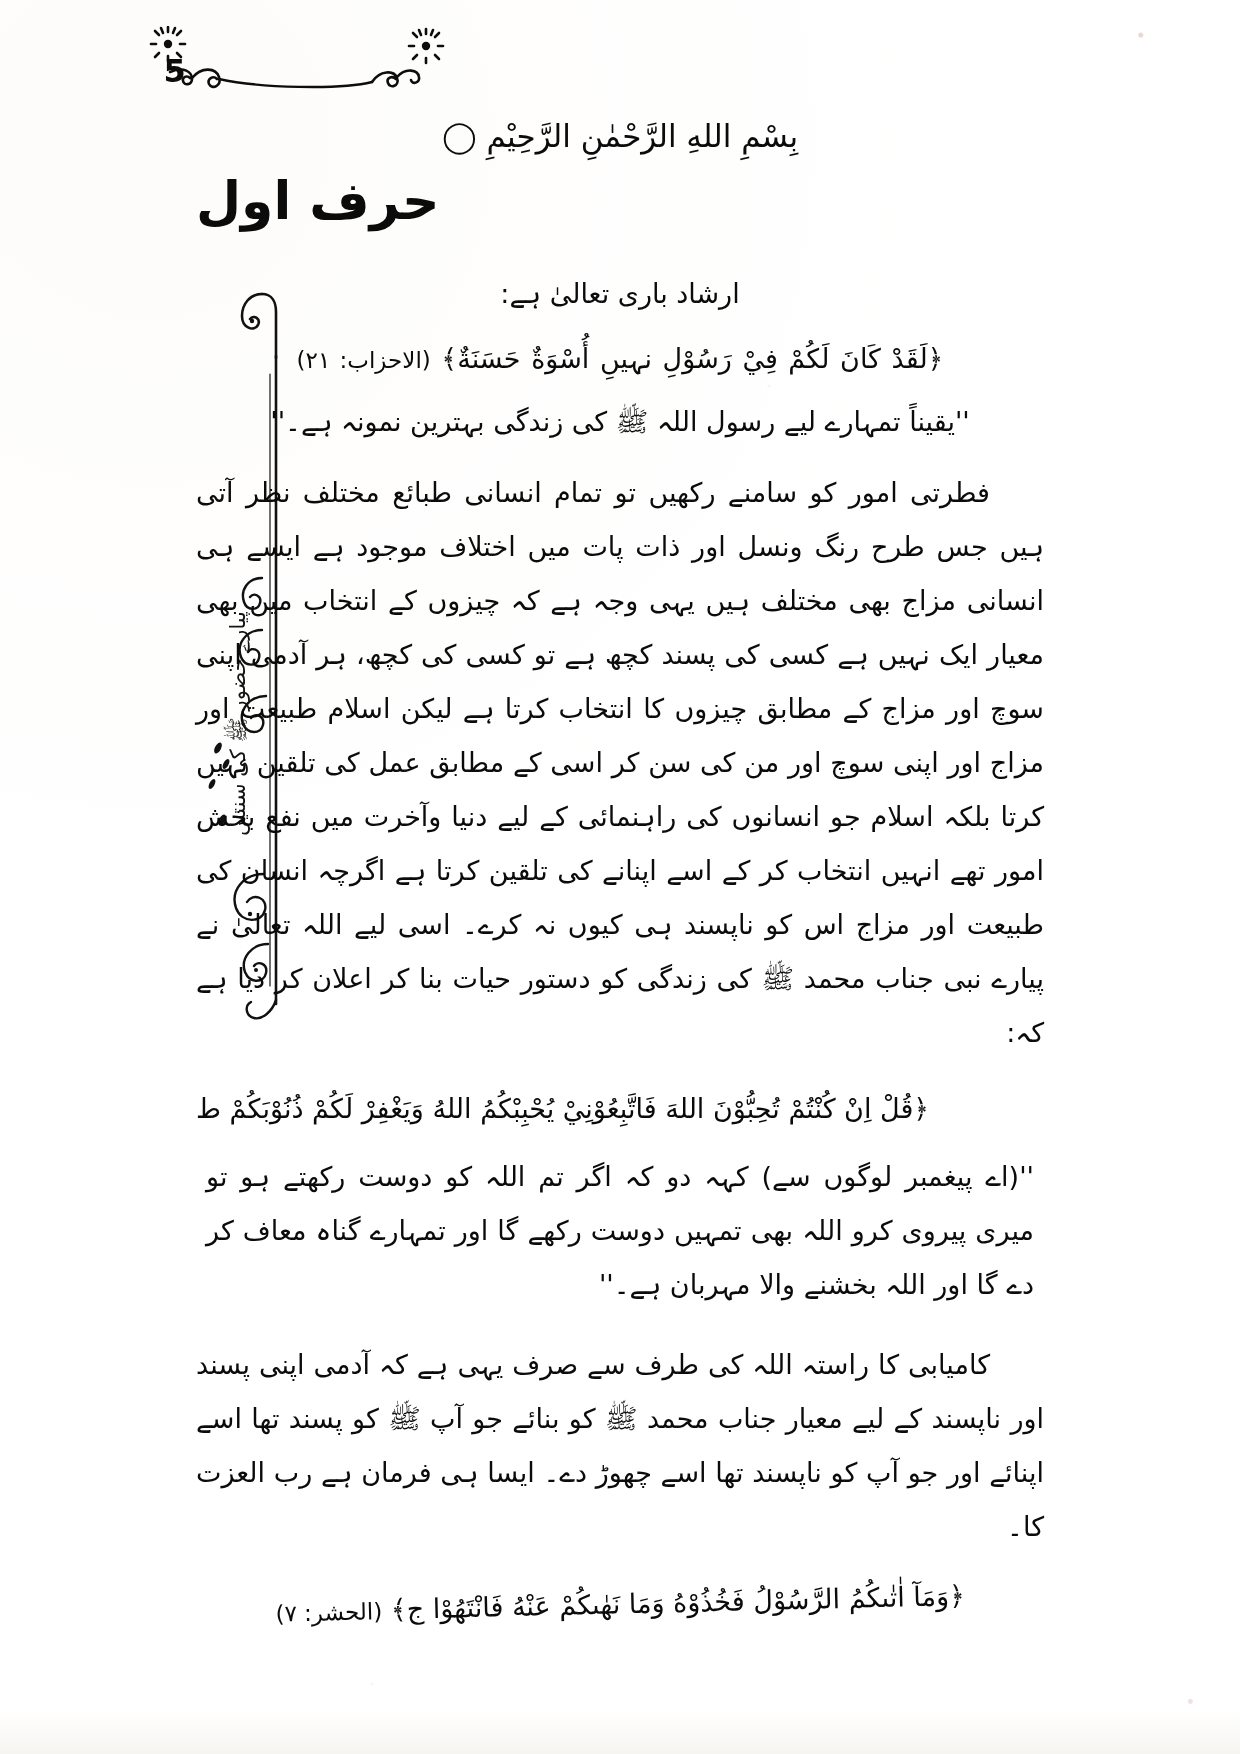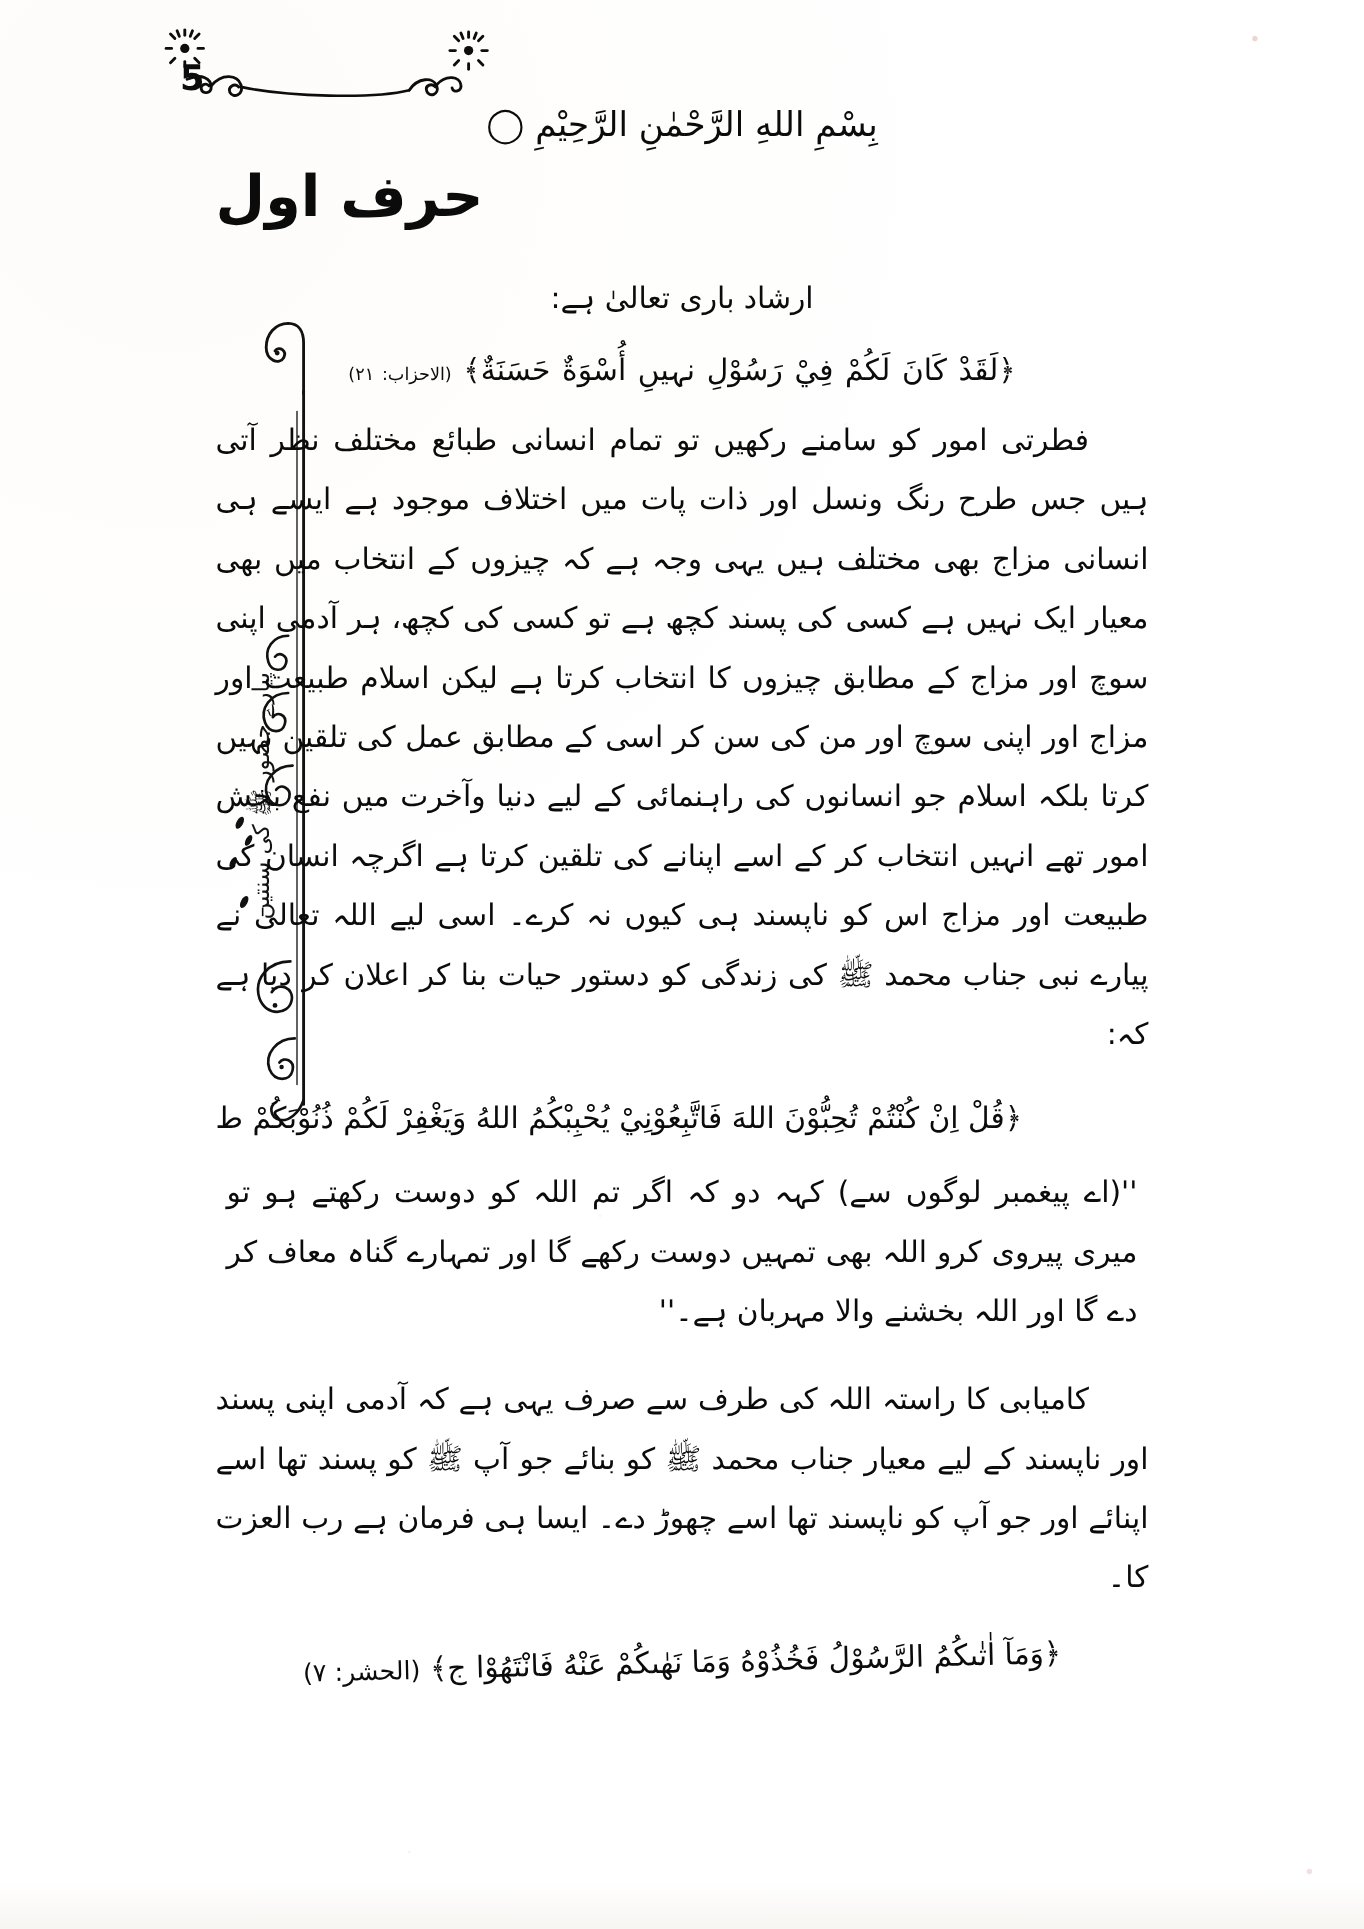--- a/index.html
+++ b/index.html
@@ -54,21 +54,21 @@
     transform:rotate(-90deg);
     transform-origin:center center;
     font-family:"DejaVu Sans","Liberation Sans",sans-serif;
     font-size:21px;color:#131313;white-space:nowrap;
     direction:rtl;
   }
 
   
   .content{
     position:absolute;
-    top:83px;left:196px;width:848px;
+    top:105px;left:196px;width:848px;
     direction:rtl;text-align:right;
     color:#0b0b0b;
   }
 
   .bismillah{
     text-align:center;
     font-size:31px;
     line-height:1.5;
     margin:8px 0 6px 0;
     letter-spacing:0px;
@@ -89,21 +89,21 @@
   }
 
   .ayah{
     text-align:center;
     font-size:27px;
     line-height:1.95;
     margin:10px 0 10px 0;
     word-spacing:2px;
   }
   .ayah .ref{
-    font-size:16px;
+    font-size:23px;
     white-space:nowrap;
   }
   .ayah-2{
     text-align:left;
     font-size:27px;
     line-height:2.0;
     margin:16px 0 4px 0;
   }
 
   .translation{
@@ -251,20 +251,21 @@
 
     <h1 class="chapter-title">حرف اول</h1>
 
     <div class="lead-line">ارشاد باری تعالیٰ ہے:</div>
 
     <div class="ayah">
       <span>﴿لَقَدْ كَانَ لَكُمْ فِيْ رَسُوْلِ نہیںِ أُسْوَةٌ حَسَنَةٌ﴾</span>
       <span class="ref">(الاحزاب: ۲۱)</span>
     </div>
 
+    <div class="translation">''یقیناً تمہارے لیے رسول اللہ ﷺ کی زندگی بہترین نمونہ ہے۔''</div>
 
     <div class="para">فطرتی امور کو سامنے رکھیں تو تمام انسانی طبائع مختلف نظر آتی ہیں جس طرح رنگ ونسل اور ذات پات میں اختلاف موجود ہے ایسے ہی انسانی مزاج بھی مختلف ہیں یہی وجہ ہے کہ چیزوں کے انتخاب میں بھی معیار ایک نہیں ہے کسی کی پسند کچھ ہے تو کسی کی کچھ، ہر آدمی اپنی سوچ اور مزاج کے مطابق چیزوں کا انتخاب کرتا ہے لیکن اسلام طبیعت اور مزاج اور اپنی سوچ اور من کی سن کر اسی کے مطابق عمل کی تلقین نہیں کرتا بلکہ اسلام جو انسانوں کی راہنمائی کے لیے دنیا وآخرت میں نفع بخش امور تھے انہیں انتخاب کر کے اسے اپنانے کی تلقین کرتا ہے اگرچہ انسان کی طبیعت اور مزاج اس کو ناپسند ہی کیوں نہ کرے۔ اسی لیے اللہ تعالیٰ نے پیارے نبی جناب محمد ﷺ کی زندگی کو دستور حیات بنا کر اعلان کر دیا ہے کہ:</div>
 
     <div class="ayah-2">
       <div>﴿قُلْ اِنْ كُنْتُمْ تُحِبُّوْنَ اللهَ فَاتَّبِعُوْنِيْ يُحْبِبْكُمُ اللهُ وَيَغْفِرْ لَكُمْ ذُنُوْبَكُمْ ط</div>
     </div>
 
     <div class="translation-2">''(اے پیغمبر لوگوں سے) کہہ دو کہ اگر تم اللہ کو دوست رکھتے ہو تو میری پیروی کرو اللہ بھی تمہیں دوست رکھے گا اور تمہارے گناہ معاف کر دے گا اور اللہ بخشنے والا مہربان ہے۔''</div>
 
     <div class="para-last">کامیابی کا راستہ اللہ کی طرف سے صرف یہی ہے کہ آدمی اپنی پسند اور ناپسند کے لیے معیار جناب محمد ﷺ کو بنائے جو آپ ﷺ کو پسند تھا اسے اپنائے اور جو آپ کو ناپسند تھا اسے چھوڑ دے۔ ایسا ہی فرمان ہے رب العزت کا۔</div>

